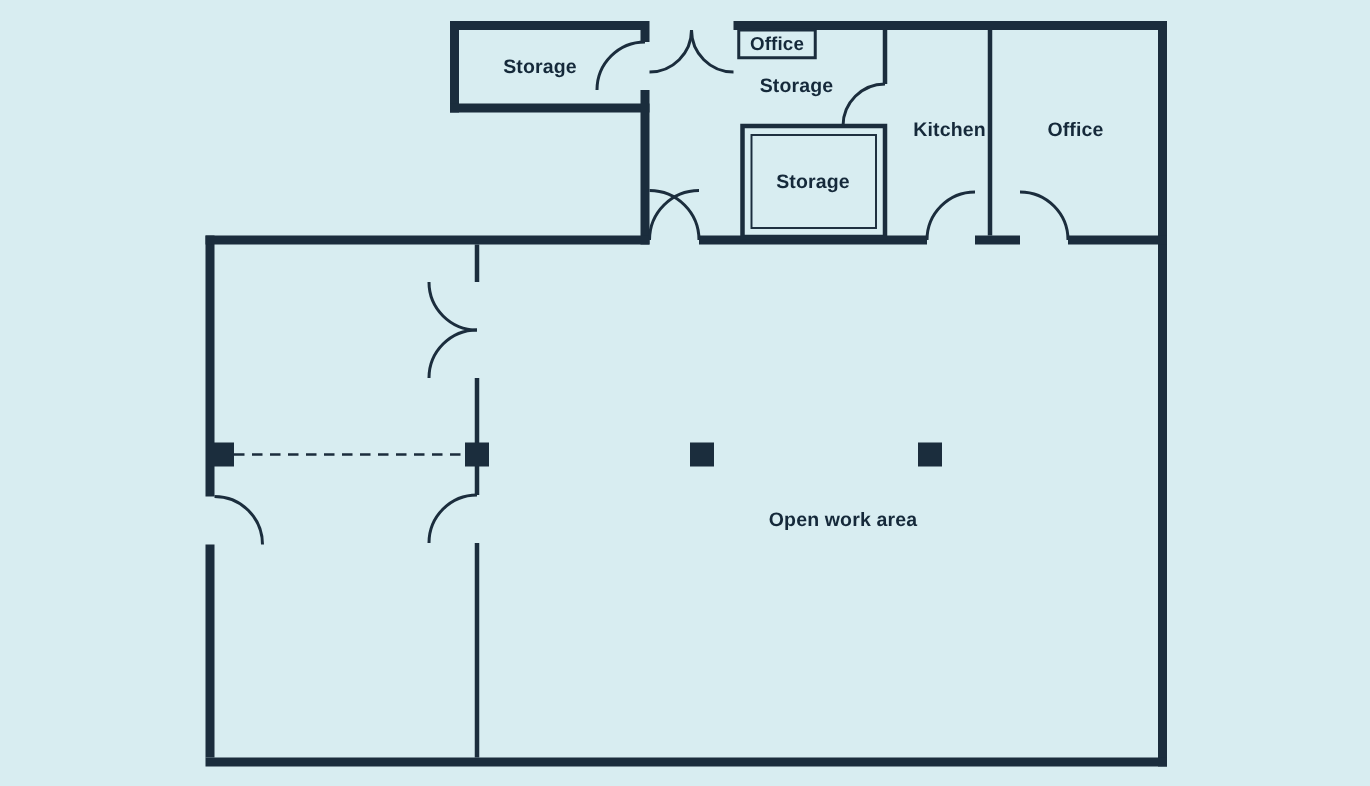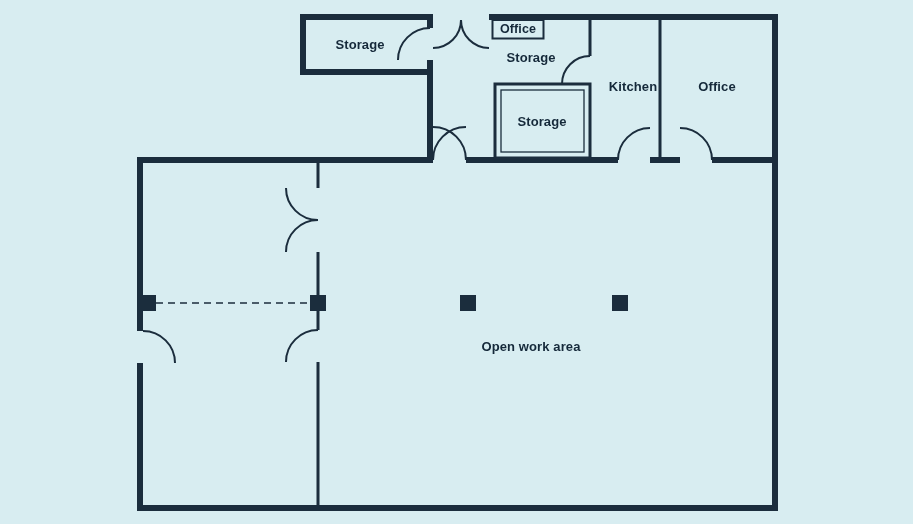--- a/index.html
+++ b/index.html
@@ -96,15 +96,15 @@
       <rect class="col" x="612" y="295" width="16" height="16"></rect>
     </g>
   </svg>
 
   <div class="room-label" style="left:360px;top:44px;">Storage</div>
   <div class="room-label" style="left:518px;top:29px;font-size:12.5px;">Office</div>
   <div class="room-label" style="left:531px;top:57px;">Storage</div>
   <div class="room-label" style="left:627px;top:86px;padding-left:12px;">Kitchen</div>
   <div class="room-label" style="left:542px;top:121px;">Storage</div>
   <div class="room-label" style="left:717px;top:86px;">Office</div>
-  <div class="room-label" style="left:531px;top:346px;">Open work area</div>
+  <div class="room-label" style="left:562px;top:346px;">Open work area</div>
 
 </div>
 
 </body></html>

